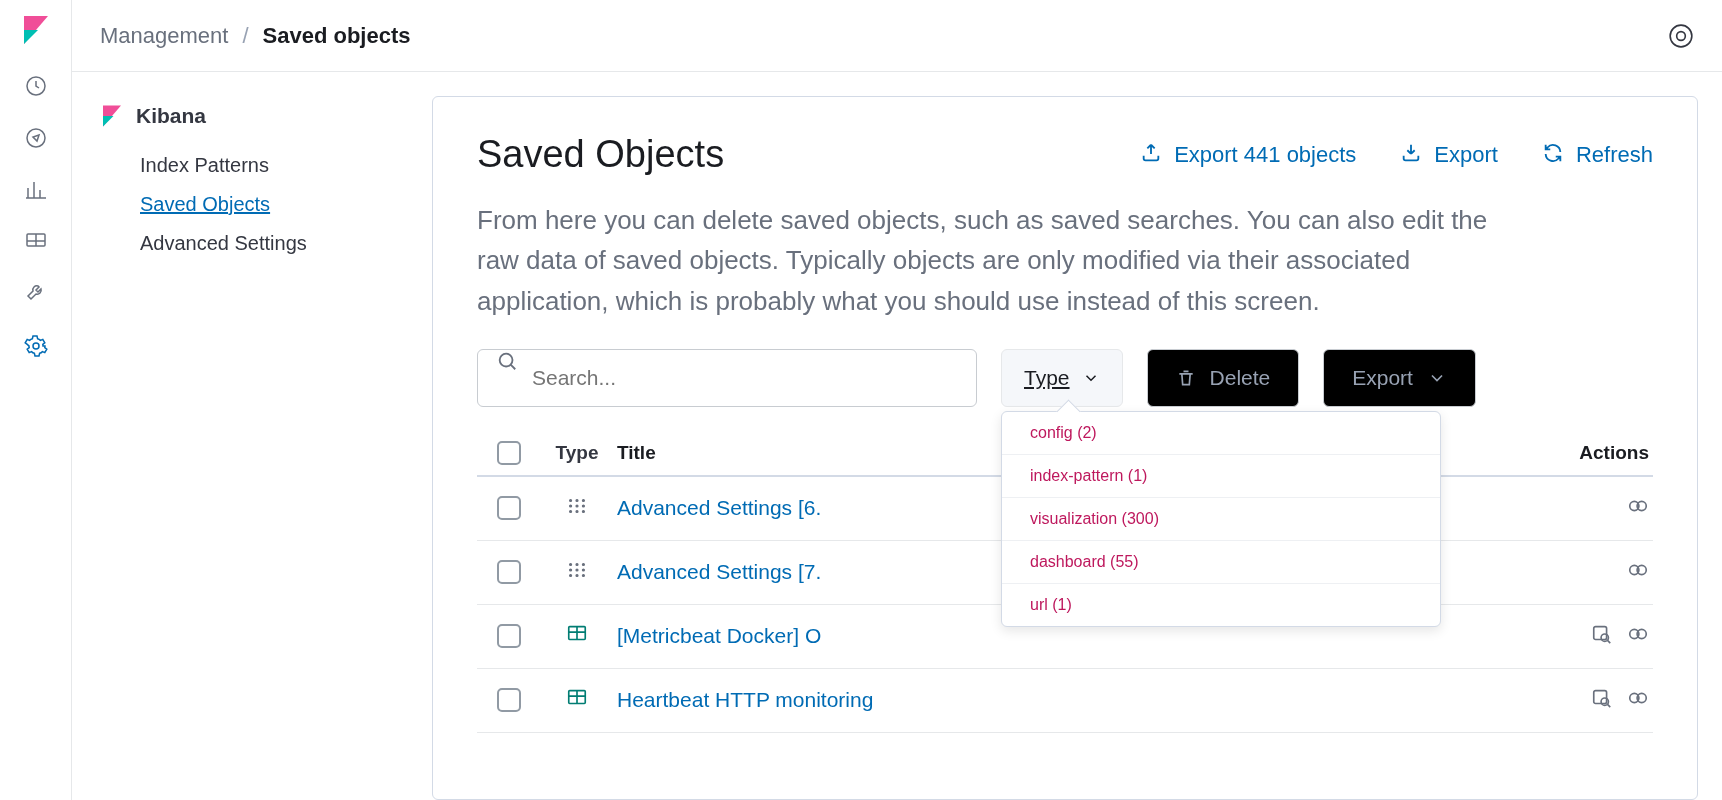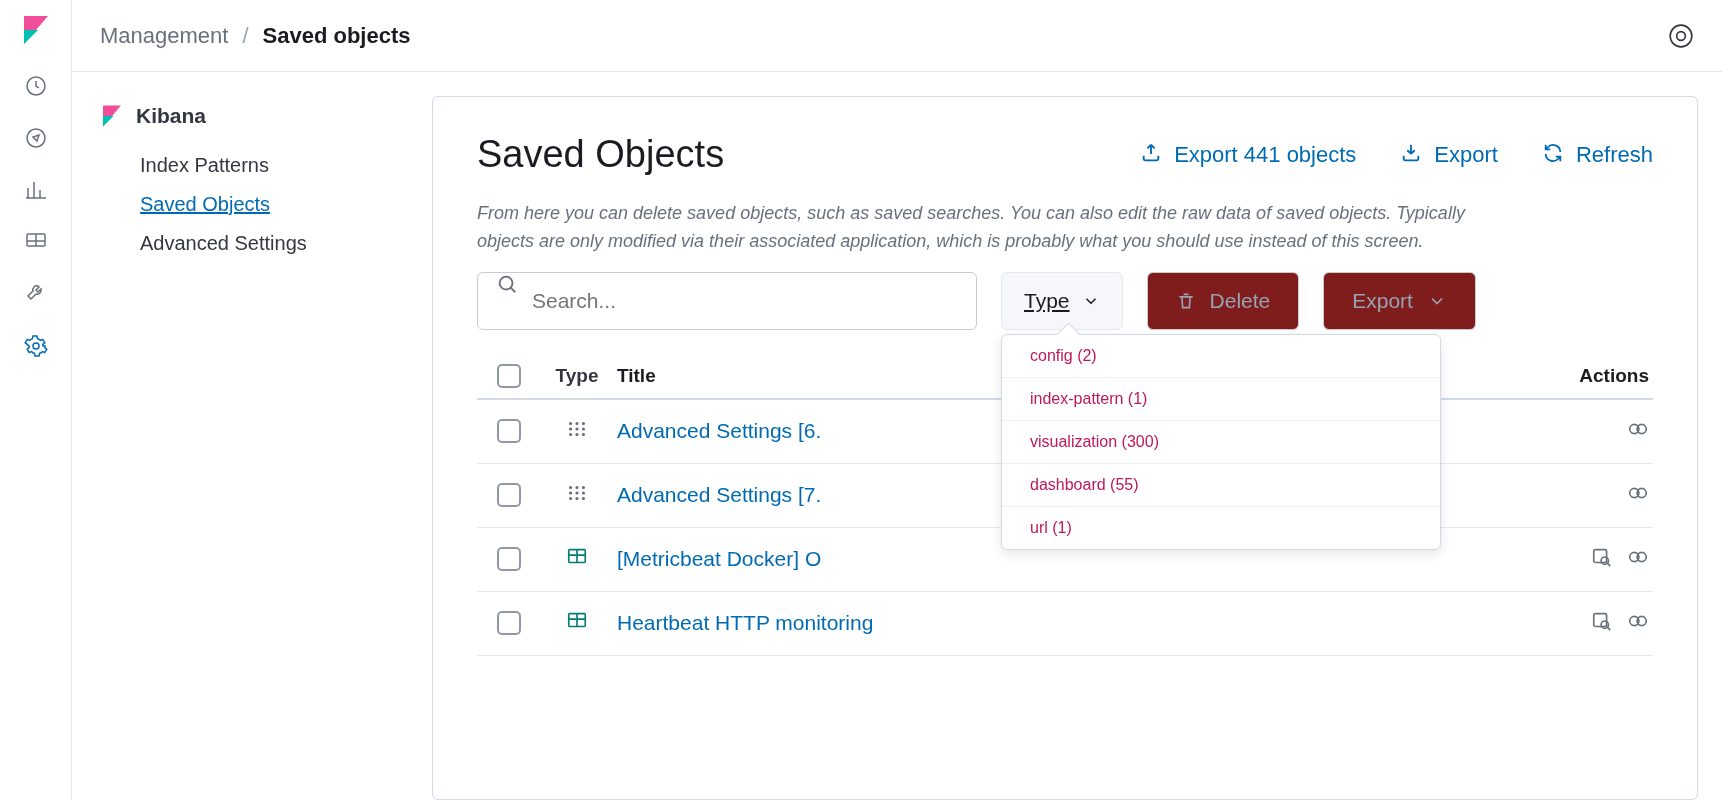--- a/index.html
+++ b/index.html
@@ -32,28 +32,28 @@
 .leftnav .nav-item.active { color:#006BB4; text-decoration: underline; font-weight:500; }
 
 
 .content { flex:1; margin-right: 24px; border:1px solid #d3dae6; border-radius:6px; padding: 36px 44px; position:relative; overflow:visible; }
 .page-head { display:flex; align-items:center; justify-content:space-between; margin-bottom: 24px; flex-wrap:wrap; gap:20px; }
 .page-title { font-size: 38px; font-weight: 500; color:#1a1c21; }
 .page-actions { display:flex; gap:44px; }
 .link-btn { background:none; border:none; color:#006BB4; font-size:22px; cursor:pointer; display:flex; align-items:flex-start; gap:12px; }
 .link-btn svg { width:22px; height:22px; }
 
-.description { color:#69707D; font-size:18px; line-height:1.55; max-width: 1020px; margin-bottom: 16px; font-style: italic; }
+.description { color:#69707D; font-size:26px; line-height:1.55; max-width: 1020px; margin-bottom: 28px; }
 
 .toolbar { display:flex; gap:24px; margin-bottom: 24px; position:relative; }
 .searchbox { display:flex; border:1px solid #c8ccd1; border-radius:6px; height:58px; padding:0 18px; width: 500px; color:#69707D; font-size:21px; background:#fff; }
 .searchbox svg { width:22px; height:22px; margin-right:14px; }
 .searchbox input { border:none; outline:none; font-size:21px; flex:1; color:#343741; background:transparent; }
 .filter-btn { border:1px solid #e6e8ea; background:#f5f7fa; border-radius:6px; height:58px; padding: 0 22px; display:flex; align-items:center; gap:12px; font-size:21px; cursor:pointer; text-decoration: underline; color:#1a1c21; position:relative; }
-.action-btn { border:1px solid #c8ccd1; background:#7f1d1d; border-radius:6px; height:58px; padding: 0 28px; display:flex; align-items:center; gap:14px; font-size:21px; color:#98A2B3; cursor:not-allowed; }
+.action-btn { border:1px solid #c8ccd1; background:#000000; border-radius:6px; height:58px; padding: 0 28px; display:flex; align-items:center; gap:14px; font-size:21px; color:#98A2B3; cursor:not-allowed; }
 .action-btn svg { width:20px; height:20px; }
 
 
 .popover { position:absolute; top:62px; left:0; width:440px; background:#fff; border:1px solid #d3dae6; border-radius:6px; box-shadow: 0 4px 12px rgba(0,0,0,0.1); z-index:10; }
 .popover::before { content:""; position:absolute; top:-9px; left:58px; width:16px; height:16px; background:#fff; border-left:1px solid #d3dae6; border-top:1px solid #d3dae6; transform: rotate(45deg); }
 .popover-item { padding: 12px 28px; font-size:16px; color:#be185d; cursor:pointer; }
 .popover-item + .popover-item { border-top:1px solid #eef0f3; }
 
 
 .table { width:100%; }

